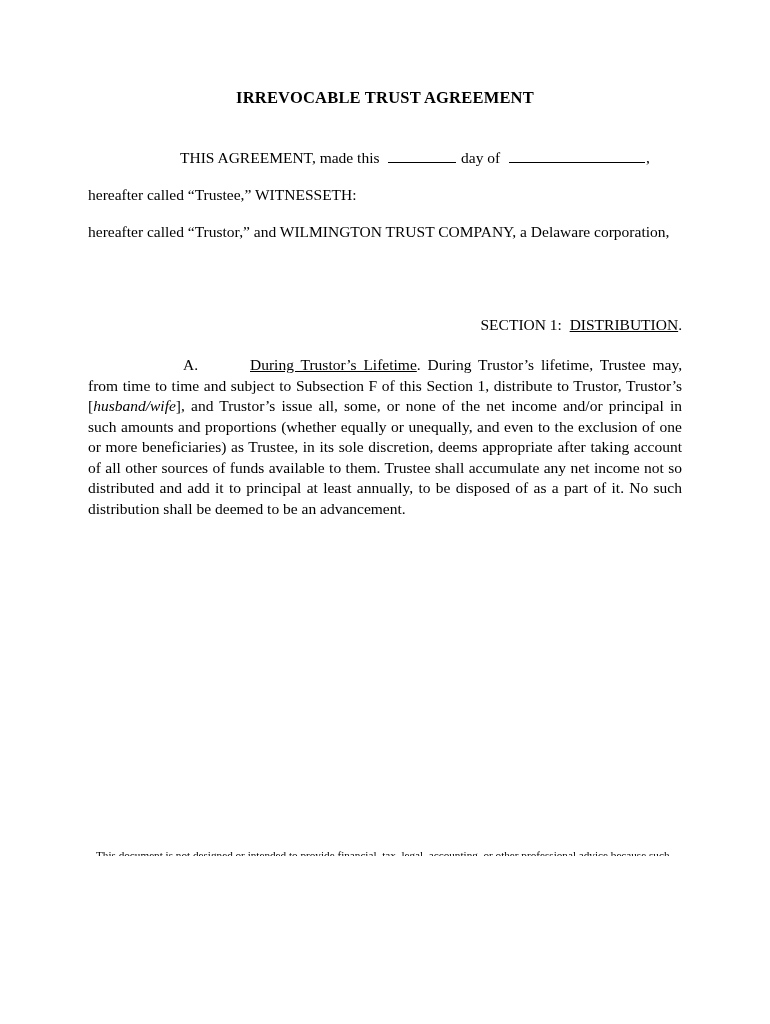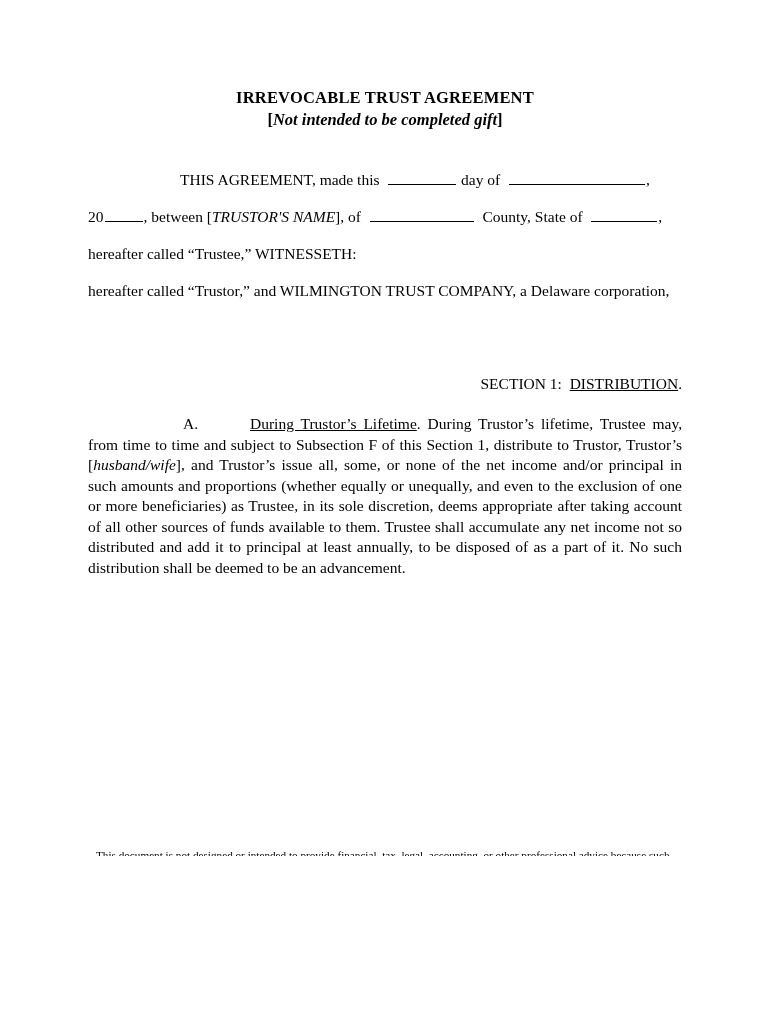--- a/index.html
+++ b/index.html
@@ -116,28 +116,26 @@
 </style>
 </head>
 <body>
 
 <div class="page">
 
   <div class="content">
 
     <div class="title-block">
       <div class="doc-title">IRREVOCABLE TRUST AGREEMENT</div>
-      <div class="doc-subtitle"><span class="bracket">[</span><span>Not intended to be completed gift</span><span class="bracket">]</span></div>
     </div>
 
     <div class="recitals">
 
       <p class="para-ds"><span class="indent"></span><span>THIS  AGREEMENT,  made  this</span>&nbsp; <span class="blank b-day"></span> <span>day  of</span>&nbsp; <span class="blank b-month"></span><span>,</span></p>
 
-      <p class="para-ds"><span>20</span><span class="blank b-short"></span><span>,  between  [</span><span class="it">TRUSTOR'S  NAME</span><span>],  of</span>&nbsp; <span class="blank b-county"></span>&nbsp; <span>County,  State  of</span>&nbsp; <span class="blank b-state"></span><span>,</span></p>
 
       <p class="para-ds">hereafter called “Trustee,” WITNESSETH:</p>
 
       <p class="para-ds">hereafter called “Trustor,” and WILMINGTON TRUST COMPANY, a Delaware corporation,</p>
 
 
 
 
     </div>
 

